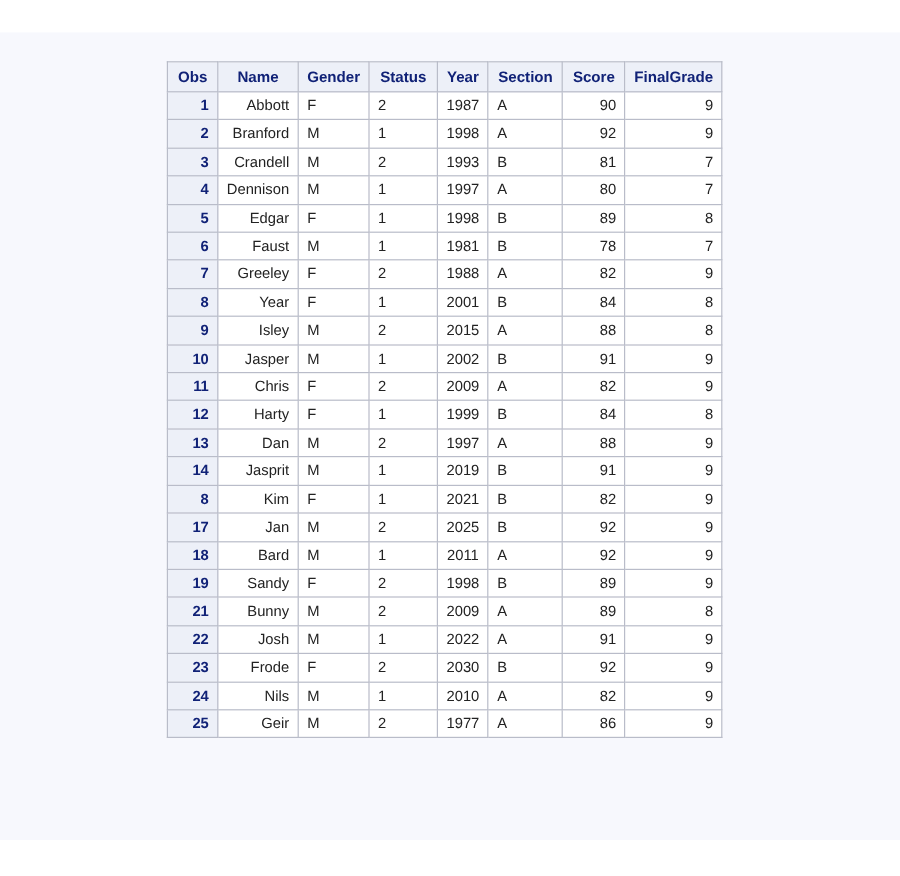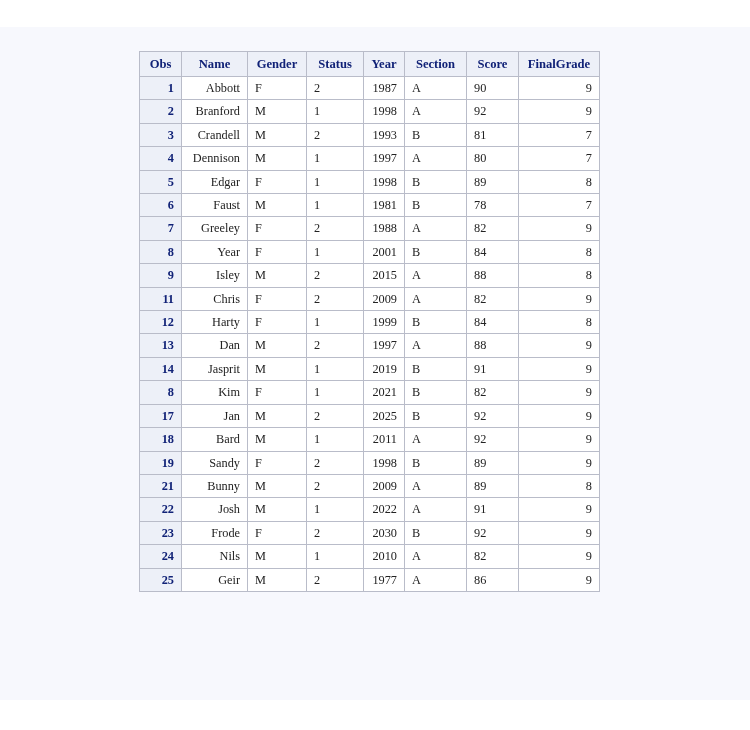--- a/index.html
+++ b/index.html
@@ -26,21 +26,20 @@
     left: 0;
     top: 27px;
     width: 750px;
     height: 673px;
     background: #f7f8fd;
   }
   #table-wrap {
     position: absolute;
     left: 139px;
     top: 51px;
-    font-family: Liberation Serif, serif;
   }
   table.sas-table {
     border-collapse: collapse;
     border-spacing: 0;
     background: #ffffff;
     font-size: 12.3px;
     color: #222222;
   }
   table.sas-table th,
   table.sas-table td {
@@ -67,23 +66,23 @@
   table.sas-table tbody th.obs {
     background: #edf0f8;
     color: #112277;
     font-weight: bold;
     text-align: right;
     font-size: 12.3px;
   }
   td.c-name    { text-align: right;  width: 66px; }
   td.c-gender  { text-align: left;  width: 59px; }
   td.c-status  { text-align: left;  width: 57px; }
-  td.c-year    { text-align: right;  width: 41px; }
+  td.c-year    { text-align: center;  width: 41px; }
   td.c-section { text-align: left;  width: 62px; }
-  td.c-score   { width: 52px; }
+  td.c-score   { text-align: right; width: 52px; }
   td.c-grade   { text-align: right; width: 81px; }
   th.h-obs      { width: 42px; }
   th.h-name     { width: 66px; }
   th.h-gender   { width: 59px; }
   th.h-status   { width: 57px; }
   th.h-year     { width: 41px; }
   th.h-section  { width: 62px; }
   th.h-score    { width: 52px; }
   th.h-grade    { width: 81px; }
   tbody th.obs  { width: 42px; }
@@ -193,20 +192,30 @@
             <th class="obs">9</th>
             <td class="c-name">Isley</td>
             <td class="c-gender">M</td>
             <td class="c-status">2</td>
             <td class="c-year">2015</td>
             <td class="c-section">A</td>
             <td class="c-score">88</td>
             <td class="c-grade">8</td>
           </tr>
           <tr>
+            <th class="obs">10</th>
+            <td class="c-name">Jasper</td>
+            <td class="c-gender">M</td>
+            <td class="c-status">1</td>
+            <td class="c-year">2002</td>
+            <td class="c-section">B</td>
+            <td class="c-score">91</td>
+            <td class="c-grade">9</td>
+          </tr>
+          <tr>
             <th class="obs">11</th>
             <td class="c-name">Chris</td>
             <td class="c-gender">F</td>
             <td class="c-status">2</td>
             <td class="c-year">2009</td>
             <td class="c-section">A</td>
             <td class="c-score">82</td>
             <td class="c-grade">9</td>
           </tr>
           <tr>

